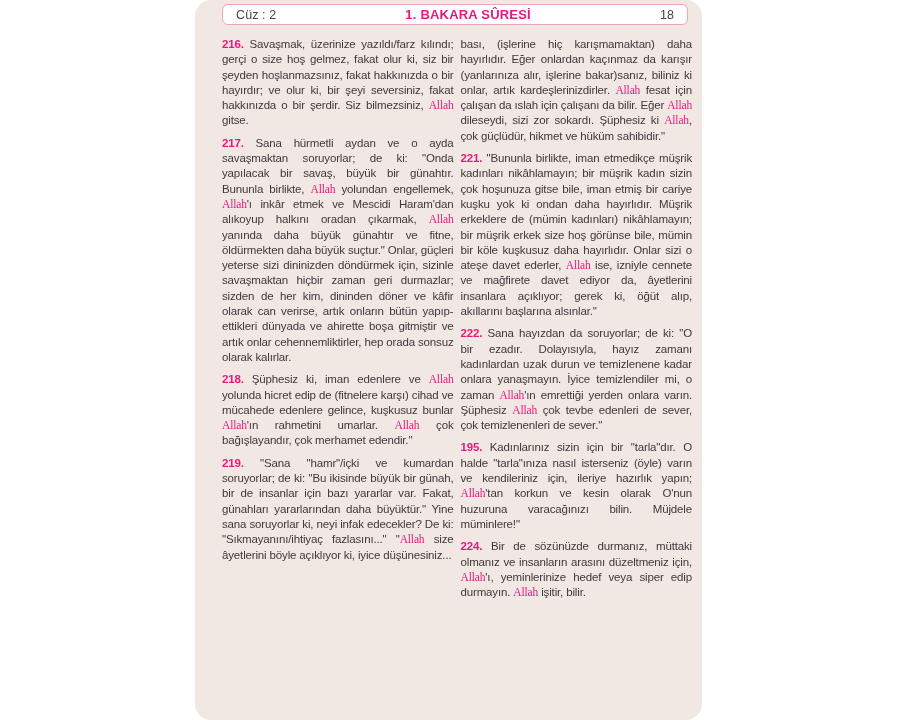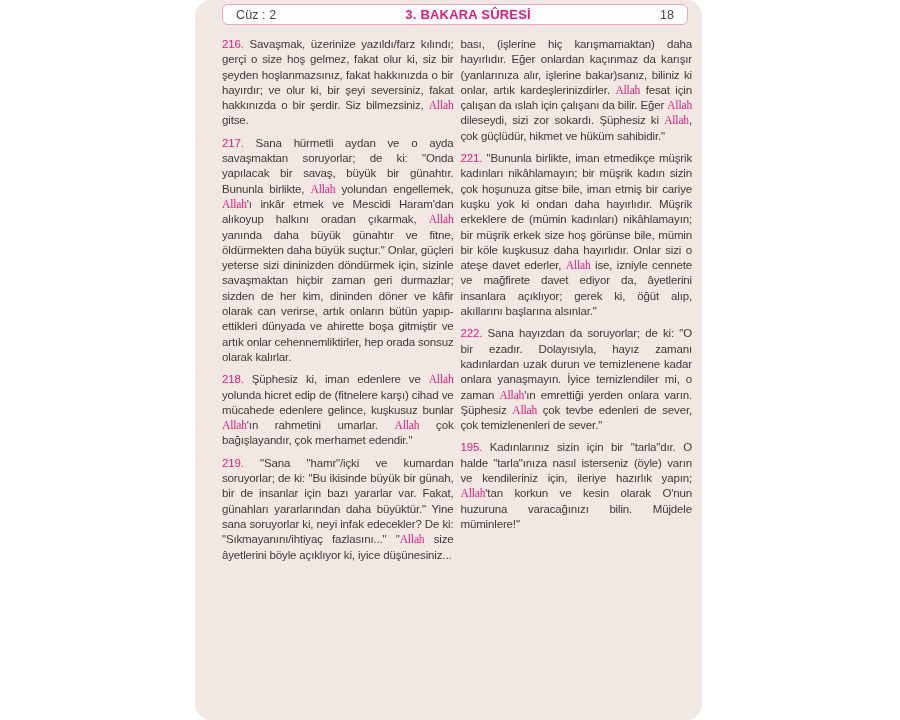--- a/index.html
+++ b/index.html
@@ -26,39 +26,40 @@
   .cols{
     position:absolute;left:27px;top:37px;width:470px;top:37px;bottom:0;
     display:flex;gap:7px;overflow:hidden;
   }
   .col{flex:1;min-width:0;}
   .para{
     margin:0 0 7px;font-size:11.5px;line-height:15.3px;text-align:justify;
     color:var(--body,#3e383a);letter-spacing:-0.15px;
     text-justify:inter-word;
   }
-  .vnum{color:var(--accent,#e8187d);font-weight:normal;}
+  .vnum{color:var(--accent,#e8187d);font-weight:bold;}
   .allah{color:var(--accent,#e8187d);font-family:Liberation Serif, serif;}
 </style>
 </head>
 <body>
 
 <div class="page">
   <div class="header">
     <span class="hside">Cüz : 2</span>
-    <span class="htitle">3. BAKARA SÛRESİ</span>
+    <span class="htitle">1. BAKARA SÛRESİ</span>
     <span class="hside">18</span>
   </div>
   <div class="cols">
     <div class="col">
         <p class="para"><span class="vnum">216. </span><span class="seg">Savaşmak, üzerinize yazıldı/farz kılındı; gerçi o size hoş gelmez, fakat olur ki, siz bir şeyden hoşlanmazsınız, fakat hakkınızda o bir hayırdır; ve olur ki, bir şeyi seversiniz, fakat hakkınızda o bir şerdir. Siz bilmezsiniz, </span><span class="allah">Allah</span><span class="seg"> gitse.</span></p>
         <p class="para"><span class="vnum">217. </span><span class="seg">Sana hürmetli aydan ve o ayda savaşmaktan soruyorlar; de ki: "Onda yapılacak bir savaş, büyük bir günahtır. Bununla birlikte, </span><span class="allah">Allah</span><span class="seg"> yolundan engellemek, </span><span class="allah">Allah</span><span class="seg">'ı inkâr etmek ve Mescidi Haram'dan alıkoyup halkını oradan çıkarmak, </span><span class="allah">Allah</span><span class="seg"> yanında daha büyük günahtır ve fitne, öldürmekten daha büyük suçtur." Onlar, güçleri yeterse sizi dininizden döndürmek için, sizinle savaşmaktan hiçbir zaman geri durmazlar; sizden de her kim, dininden döner ve kâfir olarak can verirse, artık onların bütün yapıp-ettikleri dünyada ve ahirette boşa gitmiştir ve artık onlar cehennemliktirler, hep orada sonsuz olarak kalırlar.</span></p>
         <p class="para"><span class="vnum">218. </span><span class="seg">Şüphesiz ki, iman edenlere ve </span><span class="allah">Allah</span><span class="seg"> yolunda hicret edip de (fitnelere karşı) cihad ve mücahede edenlere gelince, kuşkusuz bunlar </span><span class="allah">Allah</span><span class="seg">'ın rahmetini umarlar. </span><span class="allah">Allah</span><span class="seg"> çok bağışlayandır, çok merhamet edendir."</span></p>
         <p class="para"><span class="vnum">219. </span><span class="seg">"Sana "hamr"/içki ve kumardan soruyorlar; de ki: "Bu ikisinde büyük bir günah, bir de insanlar için bazı yararlar var. Fakat, günahları yararlarından daha büyüktür." Yine sana soruyorlar ki, neyi infak edecekler? De ki: "Sıkmayanını/ihtiyaç fazlasını..." "</span><span class="allah">Allah</span><span class="seg"> size âyetlerini böyle açıklıyor ki, iyice düşünesiniz...</span></p>
       </div>
     <div class="col">
         <p class="para"><span class="seg">bası, (işlerine hiç karışmamaktan) daha hayırlıdır. Eğer onlardan kaçınmaz da karışır (yanlarınıza alır, işlerine bakar)sanız, biliniz ki onlar, artık kardeşlerinizdirler. </span><span class="allah">Allah</span><span class="seg"> fesat için çalışan da ıslah için çalışanı da bilir. Eğer </span><span class="allah">Allah</span><span class="seg"> dileseydi, sizi zor sokardı. Şüphesiz ki </span><span class="allah">Allah</span><span class="seg">, çok güçlüdür, hikmet ve hüküm sahibidir."</span></p>
         <p class="para"><span class="vnum">221. </span><span class="seg">"Bununla birlikte, iman etmedikçe müşrik kadınları nikâhlamayın; bir müşrik kadın sizin çok hoşunuza gitse bile, iman etmiş bir cariye kuşku yok ki ondan daha hayırlıdır. Müşrik erkeklere de (mümin kadınları) nikâhlamayın; bir müşrik erkek size hoş görünse bile, mümin bir köle kuşkusuz daha hayırlıdır. Onlar sizi o ateşe davet ederler, </span><span class="allah">Allah</span><span class="seg"> ise, izniyle cennete ve mağfirete davet ediyor da, âyetlerini insanlara açıklıyor; gerek ki, öğüt alıp, akıllarını başlarına alsınlar."</span></p>
         <p class="para"><span class="vnum">222. </span><span class="seg">Sana hayızdan da soruyorlar; de ki: "O bir ezadır. Dolayısıyla, hayız zamanı kadınlardan uzak durun ve temizlenene kadar onlara yanaşmayın. İyice temizlendiler mi, o zaman </span><span class="allah">Allah</span><span class="seg">'ın emrettiği yerden onlara varın. Şüphesiz </span><span class="allah">Allah</span><span class="seg"> çok tevbe edenleri de sever, çok temizlenenleri de sever."</span></p>
         <p class="para"><span class="vnum">195. </span><span class="seg">Kadınlarınız sizin için bir "tarla"dır. O halde "tarla"ınıza nasıl isterseniz (öyle) varın ve kendileriniz için, ileriye hazırlık yapın; </span><span class="allah">Allah</span><span class="seg">'tan korkun ve kesin olarak O'nun huzuruna varacağınızı bilin. Müjdele müminlere!"</span></p>
+        <p class="para"><span class="vnum">224. </span><span class="seg">Bir de sözünüzde durmanız, müttaki olmanız ve insanların arasını düzeltmeniz için, </span><span class="allah">Allah</span><span class="seg">'ı, yeminlerinize hedef veya siper edip durmayın. </span><span class="allah">Allah</span><span class="seg"> işitir, bilir.</span></p>
       </div>
   </div>
 </div>
 
 </body></html>

